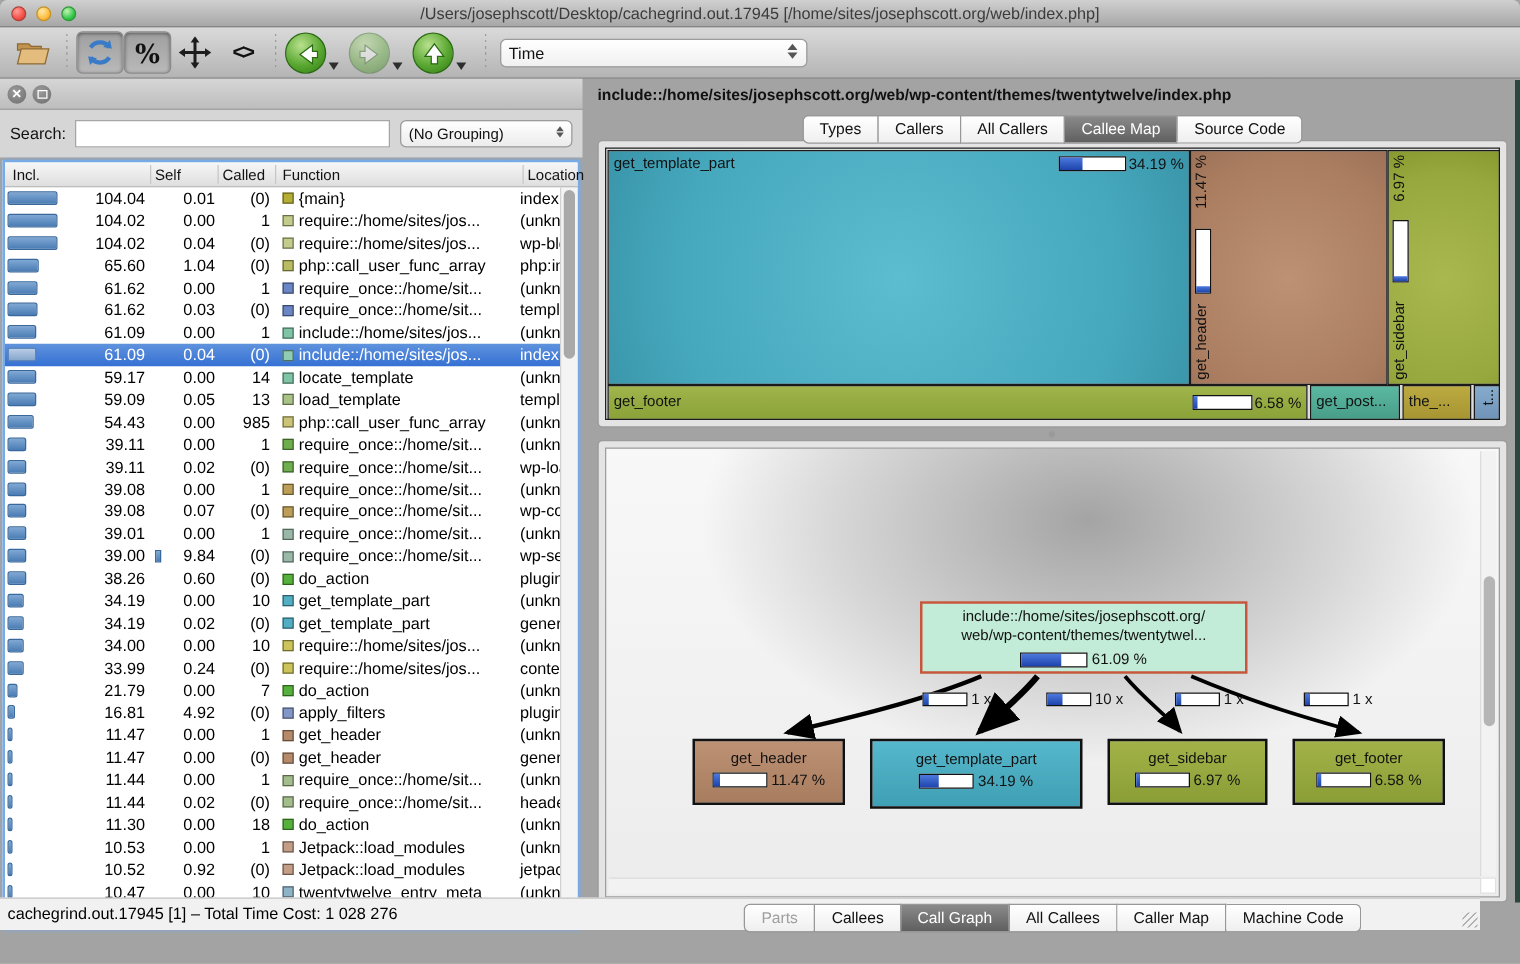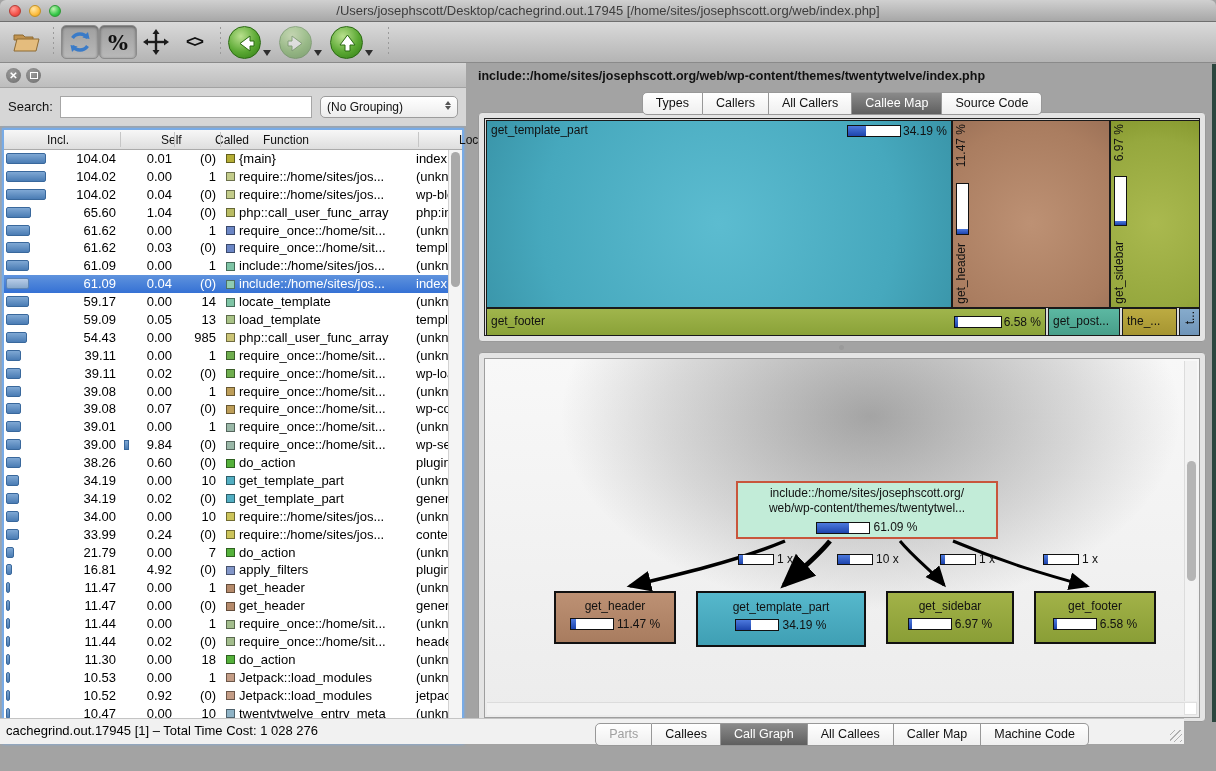--- a/index.html
+++ b/index.html
@@ -52,21 +52,21 @@
   .groupsel .updown { position:absolute; right:6px; top:4px; display:flex; flex-direction:column; gap:1px; }
   .groupsel .updown i { width:0; height:0; border-left:3.5px solid transparent; border-right:3.5px solid transparent; display:block; }
   .groupsel .updown i.u { border-bottom:4.5px solid #555; }
   .groupsel .updown i.d { border-top:4.5px solid #555; }
 
   
   .tablewrap { position:absolute; left:2px; top:128px; width:462px; height:616px;
     border:2px solid #78abe6; box-shadow:0 0 3px #78abe6; background:#fff; }
   .thead { position:absolute; left:0; top:0; right:0; height:20px;
     background:linear-gradient(#f7f7f7,#dedede); border-bottom:1px solid #ababab; font-size:12px; color:#111; }
-  .thead span { position:absolute; top:3px;margin-left:37px; }
+  .thead span { position:absolute; top:3px; }
   .th-incl { left:6px; } .th-self { left:120px; } .th-called { left:174px; } .th-fn { left:222px; } .th-loc { left:418px; }
   .thead i { position:absolute; top:2px; bottom:2px; width:1px; background:#c6c6c6; }
   #rows { position:absolute; left:0; top:20px; right:14px; bottom:14px; overflow:hidden; background:#fff; }
   .trow { display:flex; height:17.9px; line-height:17.9px; font-size:13px; color:#000; position:relative;align-items:flex-end; }
   .trow.sel { background:linear-gradient(#5f93dd,#3571d4); color:#fff; }
   .c-incl { width:118px; position:relative; text-align:right; padding-right:6px; flex:none; }
   .ibar { position:absolute; left:2px; top:3px; height:11px; border-radius:2px;
     background:linear-gradient(#7fa8d4,#4a7cb4); border:1px solid #39689c; }
   .sel .ibar { background:linear-gradient(#b9cde8,#87a8cc); border-color:#5d85b5; }
   .c-self { width:54px; text-align:right; padding-right:4px; flex:none; position:relative; }
@@ -208,20 +208,27 @@
     </span>
     <span class="navwrap">
       <span class="navbtn" style="background:radial-gradient(circle at 38% 30%, #b9e08e,#5aa832 55%,#2f7a14); border:1px solid #2a6a12;">
         <svg width="33" height="33" viewBox="0 0 33 33">
             <path d="M16.5 8 L24 18 h-5 v6 h-5 v-6 h-5 z" fill="#fff" stroke="#2a6a12"></path>
           </svg>
       </span>
         <span class="caret"></span>
     </span>
     <div class="tbsep"></div>
+    <div class="combo">
+      <span>Time</span>
+      <span class="updown">
+          <i class="u"></i>
+          <i class="d"></i>
+        </span>
+    </div>
   </div>
 
   <div class="dockhead">
     <span class="dockbtn close">✕</span>
     <span class="dockbtn float"></span>
   </div>
 
   <div class="searchrow">
     <span class="searchlbl">Search:</span>
     <input class="searchbox" value="" style="">

